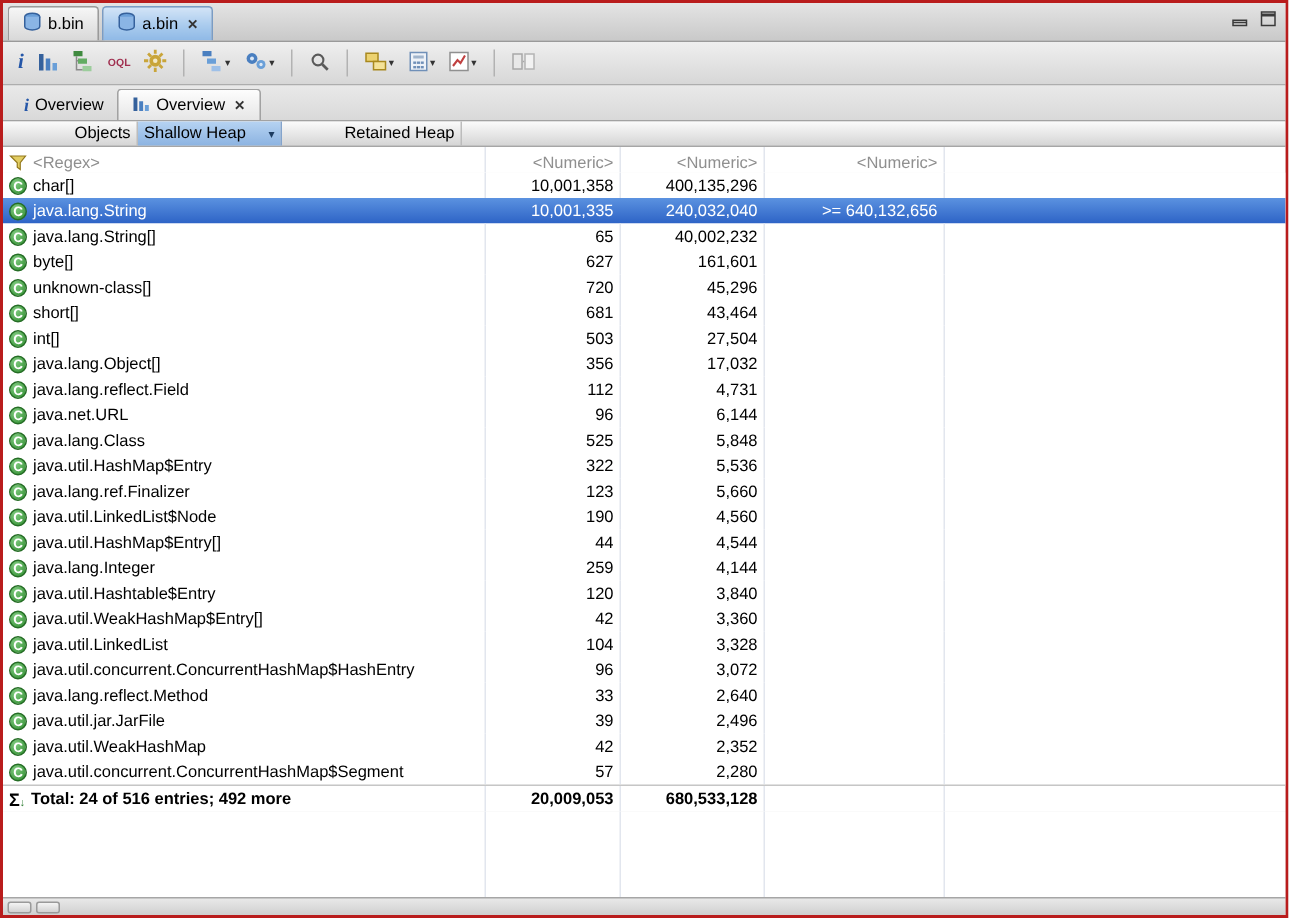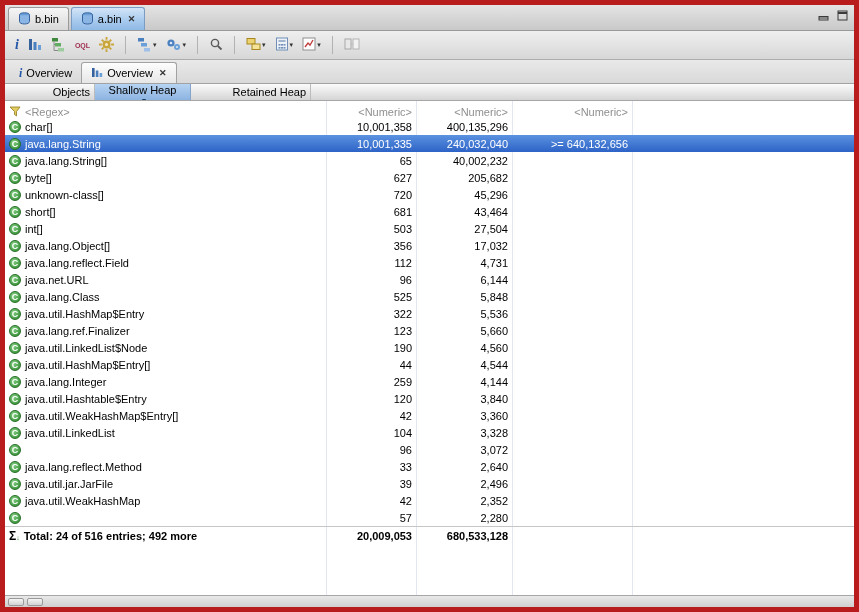--- a/index.html
+++ b/index.html
@@ -1,19 +1,19 @@
 <!DOCTYPE html>
 <html><head>
 <meta charset="utf-8">
 <style>
   * { margin:0; padding:0; box-sizing:border-box; }
   html,body { background:#ffffff; }
   body { font-family:"Liberation Sans", sans-serif; font-size:11px; color:#000; }
 
-  .window { width:859px; height:612px; border:5px solid #b91c1c; background:#e8e8e8;
+  .window { width:859px; height:612px; border:2px solid #b91c1c; background:#e8e8e8;
             display:flex; flex-direction:column; overflow:hidden; }
 
   
   .tabbar { height:26px; flex:none; background:linear-gradient(#e4e4e4,#c9c9c9);
             border-bottom:1px solid #9a9a9a; display:flex; align-items:flex-end;
             padding-left:3px; position:relative; }
   .etab { display:flex; align-items:center; gap:4px; height:23px; padding:0 9px;
           border:1px solid #9a9a9a; border-bottom:none; border-radius:3px 3px 0 0;
           background:linear-gradient(#f6f6f6,#d8d8d8); margin-right:2px; cursor:default; }
   .etab.active { background:linear-gradient(#d3e4f7 0%, #a9cbee 55%, #8fb9e6 100%);
@@ -45,21 +45,21 @@
   .col-shallow { width:96px; }
   .col-ret  { width:120px; }
   .col-fill { flex:1; }
 
   .thead { height:17px; flex:none; display:flex; background:linear-gradient(#fbfbfb,#d5d5d5);
            border-bottom:1px solid #a6a6a6; }
   .th { display:flex; align-items:center; padding:0 4px; border-right:1px solid #bcbcbc;
         white-space:nowrap; overflow:hidden; cursor:default; }
   .th.r { justify-content:flex-end; }
   .th.sorted { background:linear-gradient(#b6d3f2,#8cb3e1); border-right-color:#84a4cc;
-               justify-content:space-between;flex-direction:column; }
+               justify-content:space-between; }
   .sort-arrow { font-size:8px; color:#1d3c61; margin-left:3px; }
 
   .filter-row { height:17px; flex:none; display:flex; background:#fff; color:#8f8f8f; }
   .frow-cell { display:flex; align-items:flex-end; padding:0 4px; border-right:1px solid #e2e6ee;
                white-space:nowrap; overflow:hidden; cursor:text; }
   .frow-cell.r { justify-content:flex-end; }
 
   .rows { flex:none; background:#fff; }
   .trow { height:17px; display:flex; background:#fff; cursor:default; }
   .cell { display:flex; align-items:center; padding:0 4px; border-right:1px solid #e2e6ee;
@@ -300,21 +300,21 @@
       <div class="cell col-shallow r">40,002,232</div>
       <div class="cell col-ret r"></div>
       <div class="cell col-fill" style="border-right:none"></div>
     </div>
       <div class="trow">
       <div class="cell col-name">
         <span class="cicon">C</span>
         <span>byte[]</span>
       </div>
       <div class="cell col-obj r">627</div>
-      <div class="cell col-shallow r">205,682</div>
+      <div class="cell col-shallow r">161,601</div>
       <div class="cell col-ret r"></div>
       <div class="cell col-fill" style="border-right:none"></div>
     </div>
       <div class="trow">
       <div class="cell col-name">
         <span class="cicon">C</span>
         <span>unknown-class[]</span>
       </div>
       <div class="cell col-obj r">720</div>
       <div class="cell col-shallow r">45,296</div>
@@ -457,20 +457,21 @@
         <span>java.util.LinkedList</span>
       </div>
       <div class="cell col-obj r">104</div>
       <div class="cell col-shallow r">3,328</div>
       <div class="cell col-ret r"></div>
       <div class="cell col-fill" style="border-right:none"></div>
     </div>
       <div class="trow">
       <div class="cell col-name">
         <span class="cicon">C</span>
+        <span>java.util.concurrent.ConcurrentHashMap$HashEntry</span>
       </div>
       <div class="cell col-obj r">96</div>
       <div class="cell col-shallow r">3,072</div>
       <div class="cell col-ret r"></div>
       <div class="cell col-fill" style="border-right:none"></div>
     </div>
       <div class="trow">
       <div class="cell col-name">
         <span class="cicon">C</span>
         <span>java.lang.reflect.Method</span>
@@ -496,20 +497,21 @@
         <span>java.util.WeakHashMap</span>
       </div>
       <div class="cell col-obj r">42</div>
       <div class="cell col-shallow r">2,352</div>
       <div class="cell col-ret r"></div>
       <div class="cell col-fill" style="border-right:none"></div>
     </div>
       <div class="trow">
       <div class="cell col-name">
         <span class="cicon">C</span>
+        <span>java.util.concurrent.ConcurrentHashMap$Segment</span>
       </div>
       <div class="cell col-obj r">57</div>
       <div class="cell col-shallow r">2,280</div>
       <div class="cell col-ret r"></div>
       <div class="cell col-fill" style="border-right:none"></div>
     </div>
     </div>
 
   <div class="total-row">
     <div class="cell col-name">

